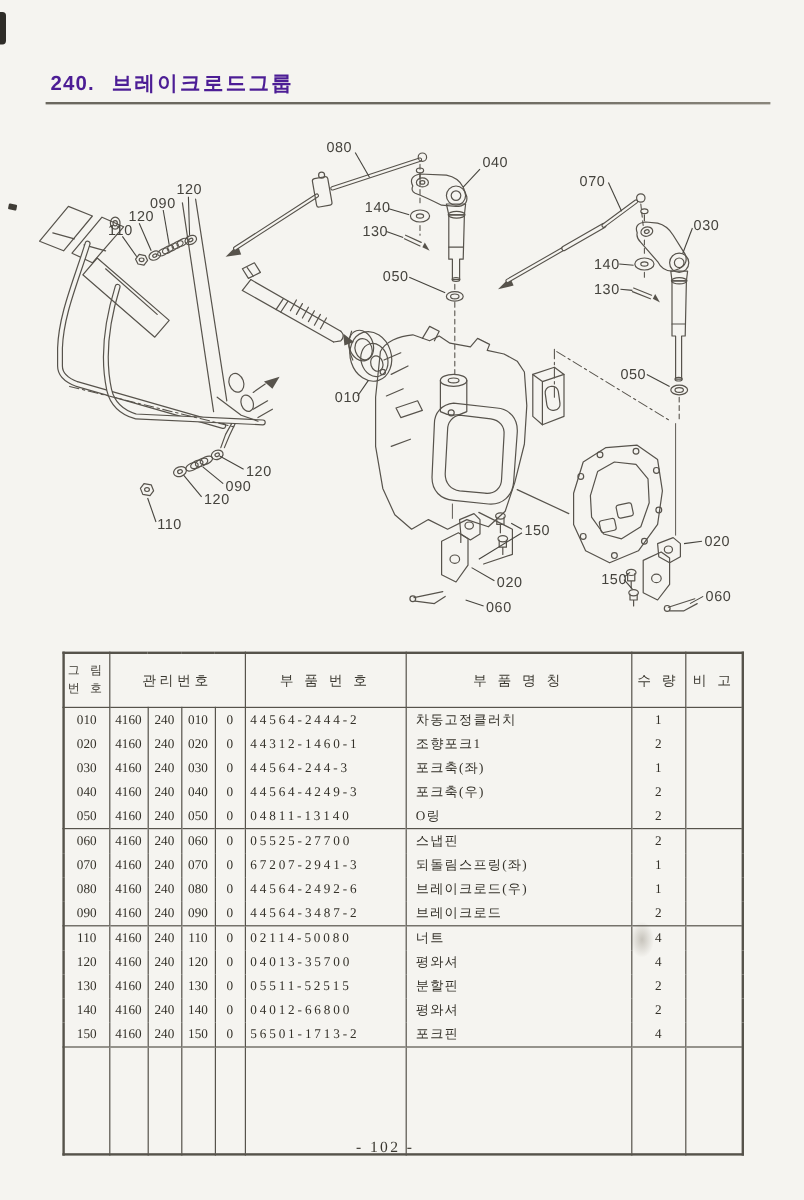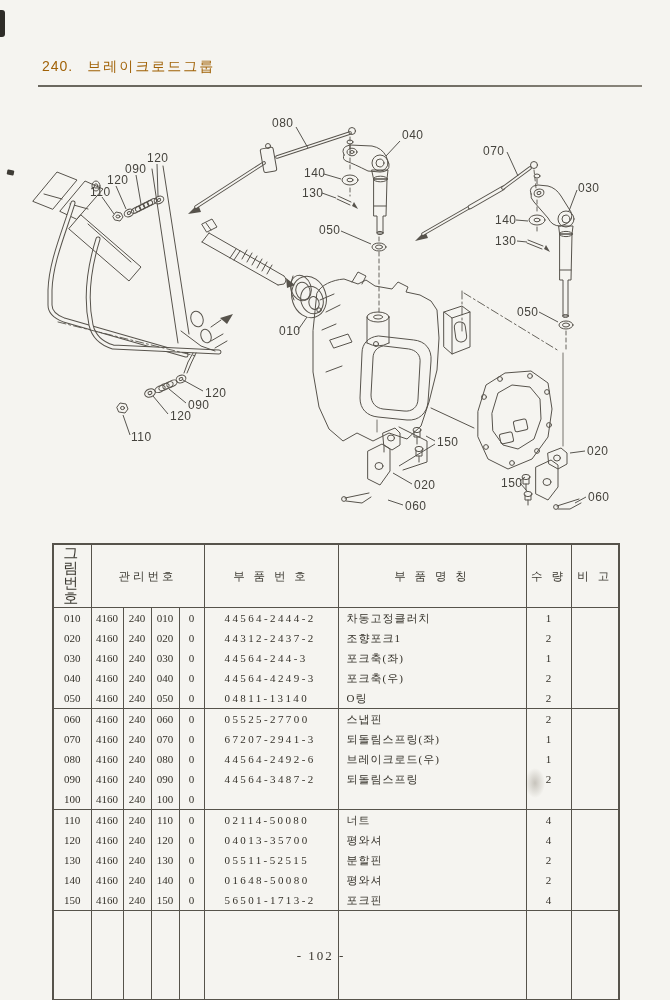--- a/index.html
+++ b/index.html
@@ -1,20 +1,20 @@
 <!DOCTYPE html>
 <html><head>
 <meta charset="utf-8">
 <style>
   html,body{margin:0;padding:0}
   body{width:670px;height:1000px;background:#f5f4f0;position:relative;overflow:hidden;
        font-family:"Liberation Sans",sans-serif;color:#3c3a36}
   
-  .page-header{position:absolute;left:42px;top:58px;font-size:14px;font-weight:normal;
-               letter-spacing:1px;color:#a16207}
+  .page-header{position:absolute;left:42px;top:58px;font-size:17px;font-weight:bold;
+               letter-spacing:1px;color:#4c1d95}
   .page-header .sec-title{margin-left:14px;letter-spacing:2px}
   .title-underline{position:absolute;left:38px;top:85px;width:604px;height:2px;
                    background:linear-gradient(to right,#6b685f 60%,#8a867c)}
   
   .mark-tl{position:absolute;left:0;top:10px;width:5px;height:27px;background:#2e2c28;
            border-radius:0 3px 3px 0}
   .mark-l2{position:absolute;left:7px;top:170px;width:7px;height:5px;background:#3f3c36;
            transform:rotate(12deg);border-radius:1px}
   .smudge{position:absolute;left:525px;top:768px;width:20px;height:30px;
           background:radial-gradient(closest-side,rgba(125,118,104,.38),rgba(125,118,104,0))}
@@ -34,26 +34,26 @@
   .draw .thin{stroke-width:.8}
   .labels text{font:12px "Liberation Sans",sans-serif;fill:#45433d;letter-spacing:.5px}
   .labels line{stroke:#45433d;stroke-width:.9}
   
   #parts-table{position:absolute;left:52px;top:543px;width:566px;border-collapse:collapse;
                table-layout:fixed;font-family:"Liberation Serif",serif;color:#343129}
   #parts-table,#parts-table th,#parts-table td{border:1px solid #56534b}
   #parts-table{border-width:2px}
   #parts-table thead th{height:42px;font-size:11.5px;font-weight:normal;letter-spacing:3px;
                         text-align:center;vertical-align:middle;color:#3a372f}
-  #parts-table thead .h-fig div{font-size:15px;line-height:15px;letter-spacing:3px}
+  #parts-table thead .h-fig div{font-size:10px;line-height:15px;letter-spacing:3px}
   #parts-table tbody td{border-top:none;border-bottom:none;font-size:11px;height:18px;
                         line-height:18px;white-space:nowrap;overflow:hidden}
   #parts-table tbody{border-top:1px solid #56534b}
   .c-fig,.c-m1,.c-m2,.c-m3,.c-m4{text-align:center}
-  .c-part_no{padding-left:20px;letter-spacing:2.4px}
+  .c-part_no{padding-left:4px;letter-spacing:2.4px}
   .c-name{padding-left:8px;letter-spacing:1px}
   .c-qty{text-align:center}
   #parts-table .empty-row td{height:86px}
   
   .page-number{position:absolute;left:0;top:948px;width:642px;text-align:center;
                font-family:"Liberation Serif",serif;font-size:13px;letter-spacing:2px;color:#3a372f}
 </style>
 </head>
 <body>
 
@@ -366,21 +366,21 @@
         <td class="c-name">차동고정클러치</td>
         <td class="c-qty">1</td>
         <td class="c-remarks"></td>
       </tr>
       <tr>
         <td class="c-fig">020</td>
         <td class="c-m1">4160</td>
         <td class="c-m2">240</td>
         <td class="c-m3">020</td>
         <td class="c-m4">0</td>
-        <td class="c-part_no">44312-2437-2</td>
+        <td class="c-part_no">44312-1460-1</td>
         <td class="c-name">조향포크1</td>
         <td class="c-qty">2</td>
         <td class="c-remarks"></td>
       </tr>
       <tr>
         <td class="c-fig">030</td>
         <td class="c-m1">4160</td>
         <td class="c-m2">240</td>
         <td class="c-m3">030</td>
         <td class="c-m4">0</td>
@@ -446,33 +446,22 @@
         <td class="c-qty">1</td>
         <td class="c-remarks"></td>
       </tr>
       <tr>
         <td class="c-fig">090</td>
         <td class="c-m1">4160</td>
         <td class="c-m2">240</td>
         <td class="c-m3">090</td>
         <td class="c-m4">0</td>
         <td class="c-part_no">44564-3487-2</td>
-        <td class="c-name">되돌림스프링</td>
-        <td class="c-qty">2</td>
-        <td class="c-remarks"></td>
-      </tr>
-      <tr>
-        <td class="c-fig">100</td>
-        <td class="c-m1">4160</td>
-        <td class="c-m2">240</td>
-        <td class="c-m3">100</td>
-        <td class="c-m4">0</td>
-        <td class="c-part_no"></td>
-        <td class="c-name"></td>
-        <td class="c-qty"></td>
+        <td class="c-name">브레이크로드</td>
+        <td class="c-qty">2</td>
         <td class="c-remarks"></td>
       </tr>
     </tbody>
     <tbody>
       <tr>
         <td class="c-fig">110</td>
         <td class="c-m1">4160</td>
         <td class="c-m2">240</td>
         <td class="c-m3">110</td>
         <td class="c-m4">0</td>
@@ -502,21 +491,21 @@
         <td class="c-name">분할핀</td>
         <td class="c-qty">2</td>
         <td class="c-remarks"></td>
       </tr>
       <tr>
         <td class="c-fig">140</td>
         <td class="c-m1">4160</td>
         <td class="c-m2">240</td>
         <td class="c-m3">140</td>
         <td class="c-m4">0</td>
-        <td class="c-part_no">01648-50080</td>
+        <td class="c-part_no">04012-66800</td>
         <td class="c-name">평와셔</td>
         <td class="c-qty">2</td>
         <td class="c-remarks"></td>
       </tr>
       <tr>
         <td class="c-fig">150</td>
         <td class="c-m1">4160</td>
         <td class="c-m2">240</td>
         <td class="c-m3">150</td>
         <td class="c-m4">0</td>

